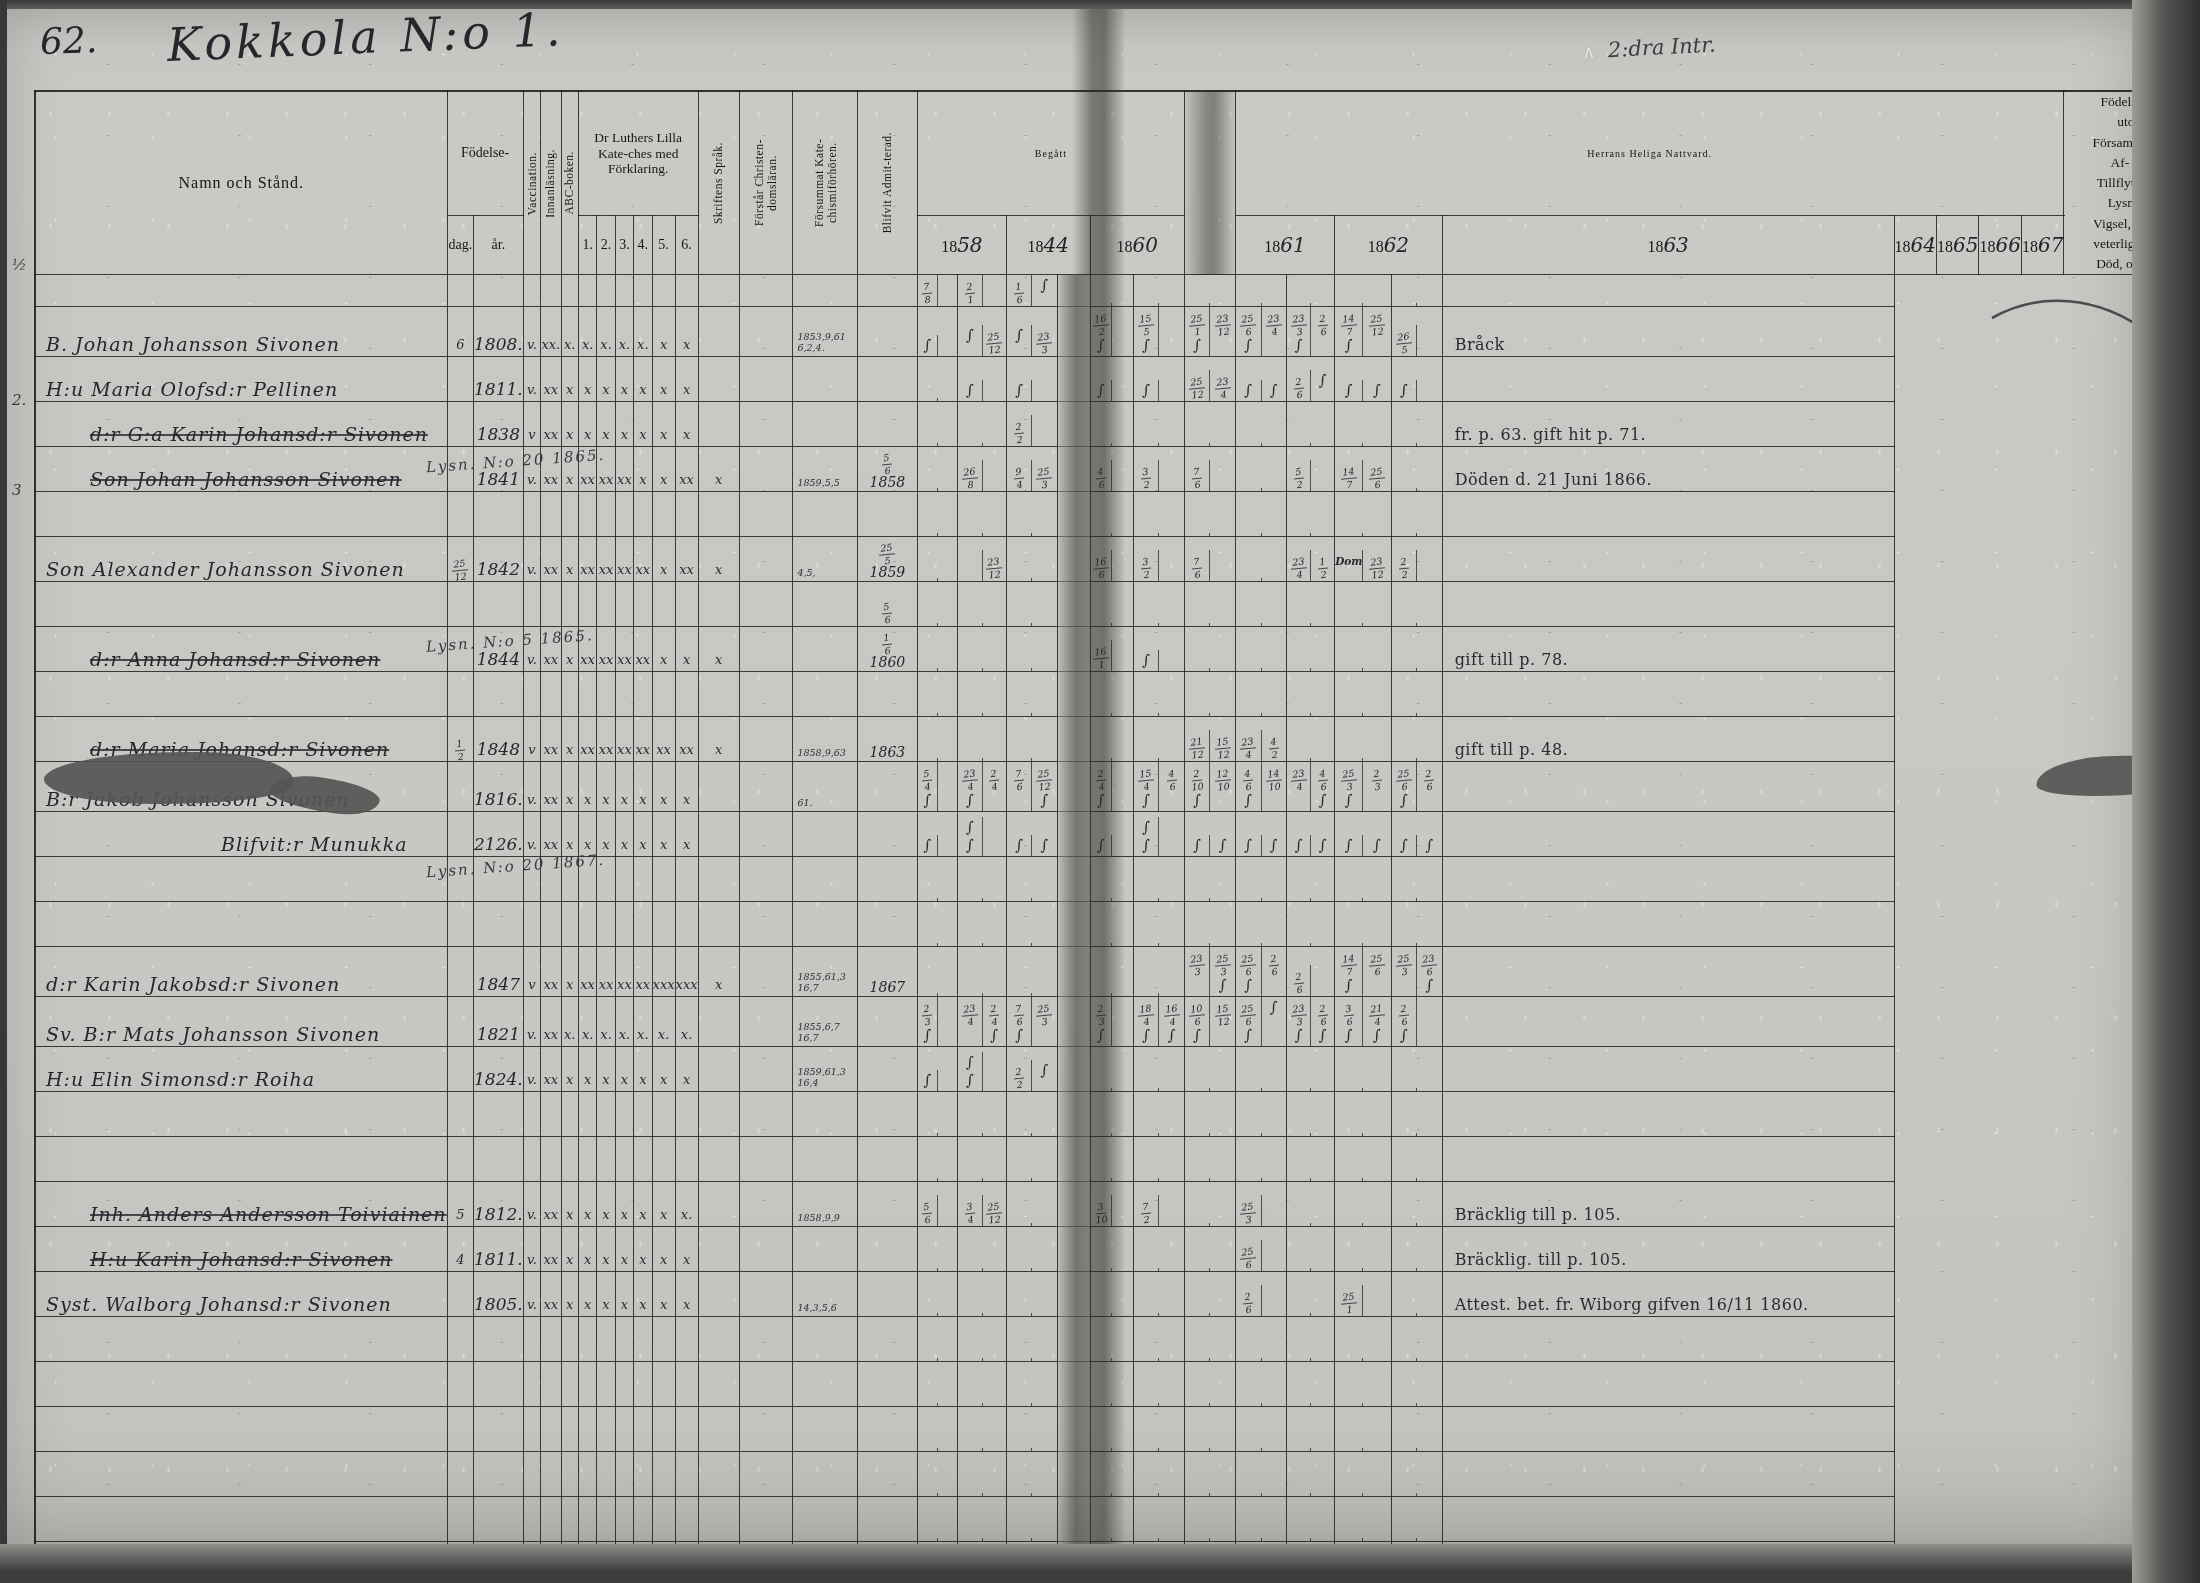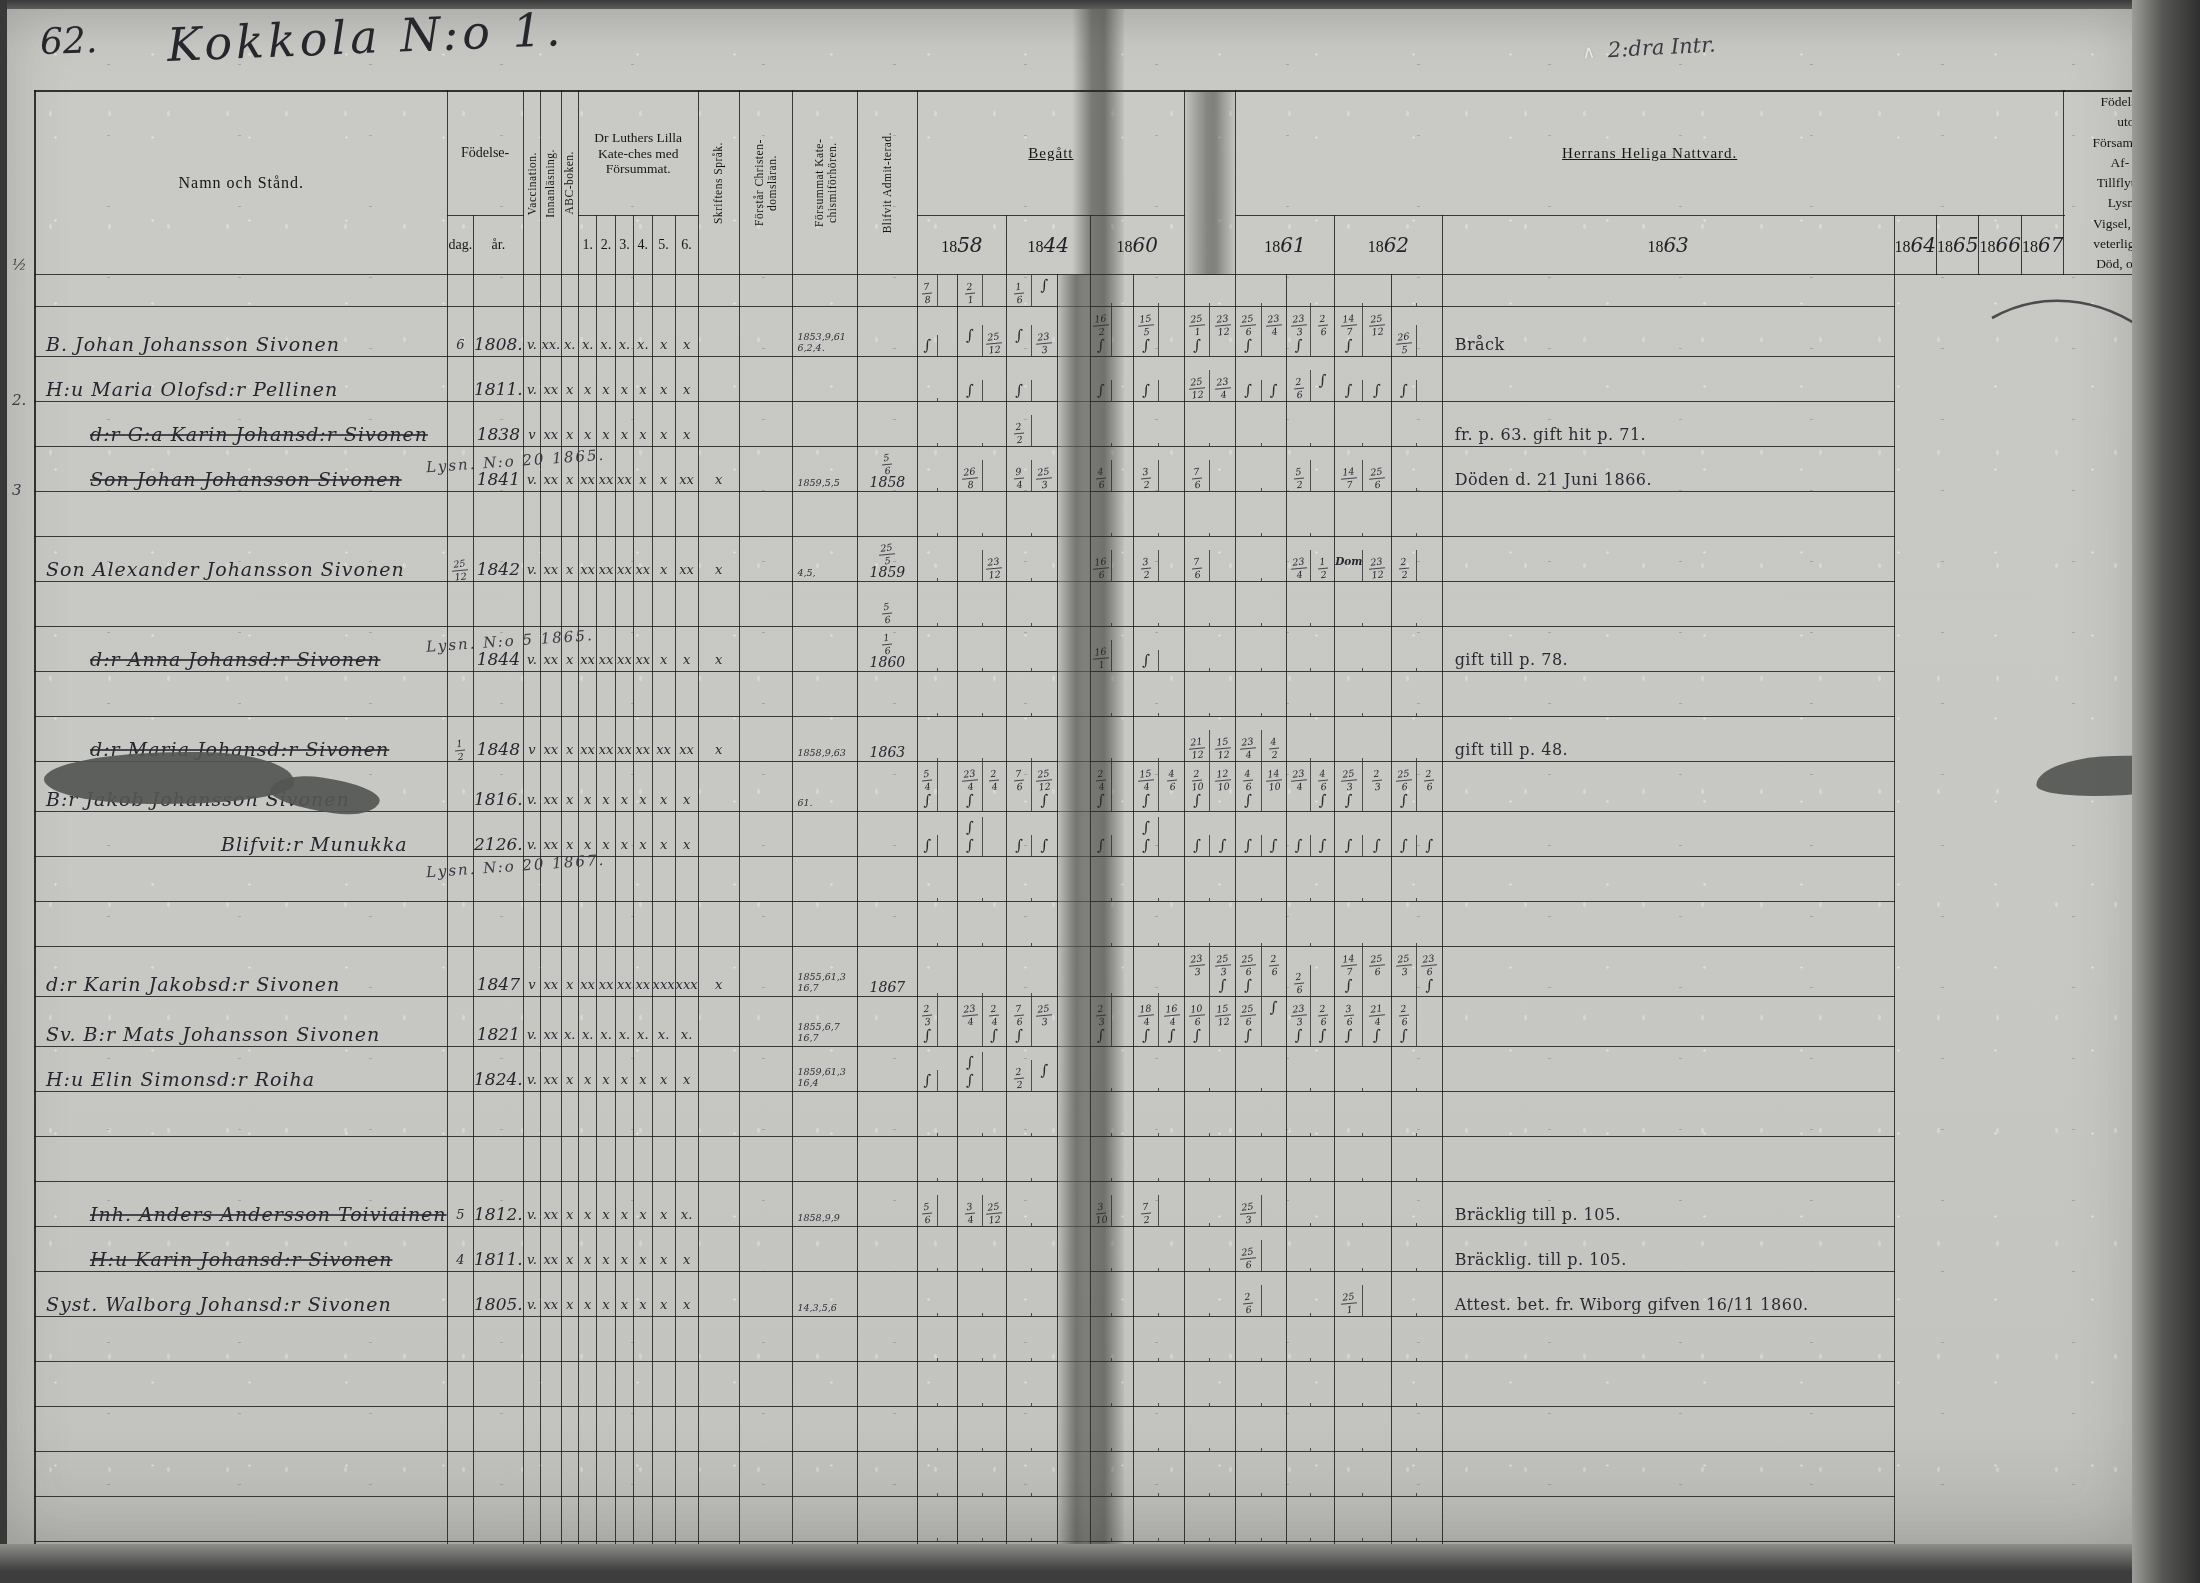--- a/index.html
+++ b/index.html
@@ -27,21 +27,21 @@
   .t-main{font-style:italic;font-size:46px;font-family:"DejaVu Serif",serif;display:inline-block;
           margin-left:66px;transform:rotate(-2.3deg);letter-spacing:4px;}
   .corner{position:absolute;left:1582px;top:36px;color:#3a3a41;font-family:"DejaVu Serif",serif;font-style:italic;font-size:21px;transform:rotate(-3deg);}
   .corner .caret{font-style:normal;color:#e8e8e4;text-shadow:0 0 2px #999;margin-right:6px;font-size:18px;}
   
   .tablewrap{position:absolute;left:34px;top:90px;}
   table{border-collapse:collapse;table-layout:fixed;}
   th,td{border:1px solid rgba(28,26,24,.82);padding:0;overflow:visible;}
   thead th{font-weight:normal;color:#161614;background:rgba(255,255,255,.03);}
   th.hnamn{font-size:16px;letter-spacing:1px;}
-  th.hgroup{font-size:15px;letter-spacing:1px;vertical-align:middle;text-decoration:underline;}
+  th.hgroup{font-size:10px;letter-spacing:1px;vertical-align:middle;}
   th.hsmall{font-size:14px;}
   th.hkat{font-size:13.5px;line-height:1.15;padding:2px;}
   th.hnote{font-size:13.5px;line-height:1.5;padding:0 28px;}
   .vert{writing-mode:vertical-rl;transform:rotate(180deg);margin:2px auto;font-size:11.5px;line-height:1.1;
         max-height:116px;letter-spacing:.5px;}
   .yth{font-size:16px;}
   .yth .ys{font-style:italic;font-size:20px;font-family:"DejaVu Serif",serif;color:#23232a;}
   thead tr:first-child th{border-bottom:1px solid rgba(28,26,24,.82);}
   table{border:2px solid rgba(25,23,21,.85);}
   td.fold, th.fold{background:linear-gradient(90deg,rgba(70,70,64,.05),rgba(40,40,36,.42) 45%,rgba(40,40,36,.46) 60%,rgba(90,90,84,.05));border-top:1px solid rgba(40,38,36,.5);border-bottom:1px solid rgba(40,38,36,.5);}
@@ -134,21 +134,21 @@
             <th class="hsmall" colspan="2" rowspan="1">Födelse-</th>
             <th colspan="1" rowspan="2">
               <div class="vert">Vaccination.</div>
             </th>
             <th colspan="1" rowspan="2">
               <div class="vert">Innanläsning.</div>
             </th>
             <th colspan="1" rowspan="2">
               <div class="vert">ABC-boken.</div>
             </th>
-            <th class="hkat" colspan="6" rowspan="1">Dr Luthers Lilla Kate-ches med Försummat.</th>
+            <th class="hkat" colspan="6" rowspan="1">Dr Luthers Lilla Kate-ches med Förklaring.</th>
             <th colspan="1" rowspan="2">
               <div class="vert">Skriftens Språk.</div>
             </th>
             <th colspan="1" rowspan="2">
               <div class="vert">Förstår Christen-domsläran.</div>
             </th>
             <th colspan="1" rowspan="2">
               <div class="vert">Försummat Kate-chismiförhören.</div>
             </th>
             <th colspan="1" rowspan="2">

